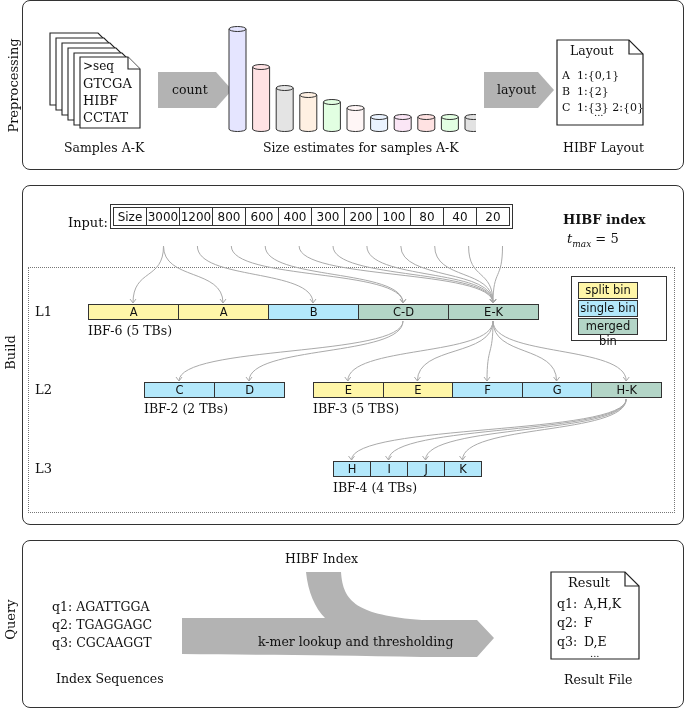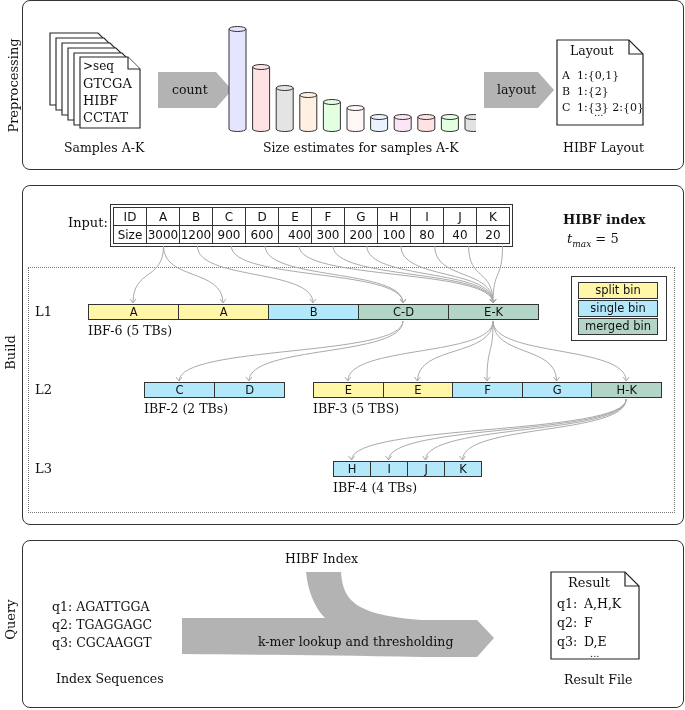--- a/index.html
+++ b/index.html
@@ -8,21 +8,21 @@
   .panel { position:absolute; border:1.2px solid #333; border-radius:8px; background:#fff; }
   .side-label { position:absolute; font-family:"DejaVu Serif", serif; font-size:13px; transform:rotate(-90deg); transform-origin:center center; white-space:nowrap; text-align:center; }
   .serif { font-family:"DejaVu Serif", serif; }
   .cap { font-size:12.5px; white-space:nowrap; }
   table.input { border-collapse:collapse; font-family:"DejaVu Sans", sans-serif; font-size:12px; }
   table.input td { border:1.2px solid #333; text-align:center; padding:0; height:17px; }
   .bin { position:absolute; height:16px; border:1.2px solid #333; box-sizing:border-box; font-family:"DejaVu Sans", sans-serif; font-size:11.5px; text-align:center; line-height:14px; }
   .split { background:#fff6a8; }
   .single { background:#b3e8fb; }
   .merged { background:#b3d5c7; }
-  .legend-item { position:absolute; left:6px; width:80px; height:17px; border:1.2px solid #333; box-sizing:border-box; font-family:"DejaVu Sans", sans-serif; font-size:11.5px; text-align:center; line-height:15px; }
+  .legend-item { position:absolute; left:6px; width:60px; height:17px; border:1.2px solid #333; box-sizing:border-box; font-family:"DejaVu Sans", sans-serif; font-size:11.5px; text-align:center; line-height:15px; }
   .lvl { position:absolute; font-size:13px; }
 </style>
 </head>
 <body>
 
 <div class="side-label" style="left:-42px; top:78px; width:110px;">Preprocessing</div>
 <div class="panel" style="left:22px; top:0px; width:660px; height:168px;"></div>
 
 <svg class="abs" style="left:45px; top:30px;" width="100" height="100" viewBox="0 0 100 100">
   <g fill="#fff" stroke="#222" stroke-width="1.1">
@@ -115,41 +115,27 @@
 <div class="abs serif cap" style="left:563px; top:140px;">HIBF Layout</div>
 
 <div class="side-label" style="left:-20px; top:345px; width:60px;">Build</div>
 <div class="panel" style="left:22px; top:185px; width:660px; height:338px;"></div>
 <div class="abs" style="left:28px; top:267px; width:645px; height:244px; border:1px dotted #777;"></div>
 
 <div class="abs serif" style="left:68px; top:215px; font-size:13px;">Input:</div>
 <div class="abs" style="left:110px; top:204px; border:1.2px solid #333; padding:2px; background:#fff;">
   <table class="input">
     <tbody>
-        <tr id="row-ids">
-          <td style="width:32px;">ID</td>
-          <td style="width: 32px;">A</td>
-          <td style="width: 32px;">B</td>
-          <td style="width: 32px;">C</td>
-          <td style="width: 32px;">D</td>
-          <td style="width: 32px;">E</td>
-          <td style="width: 32px;">F</td>
-          <td style="width: 32px;">G</td>
-          <td style="width: 32px;">H</td>
-          <td style="width: 32px;">I</td>
-          <td style="width: 32px;">J</td>
-          <td style="width: 32px;">K</td>
-        </tr>
     <tr id="row-sizes">
           <td style="width:32px;">Size</td>
           <td style="width: 32px; margin-top: 48px;">3000</td>
           <td style="width: 32px;">1200</td>
-          <td style="width: 32px;">900</td>
+          <td style="width: 32px;">800</td>
           <td style="width: 32px;">600</td>
-          <td style="width: 32px; text-align: right;">400</td>
+          <td style="width: 32px;">400</td>
           <td style="width: 32px;">300</td>
           <td style="width: 32px;">200</td>
           <td style="width: 32px;">100</td>
           <td style="width: 32px;">80</td>
           <td style="width: 32px;">40</td>
           <td style="width: 32px; margin-left: 18px;">20</td>
         </tr>
   </tbody>
     </table>
 </div>

